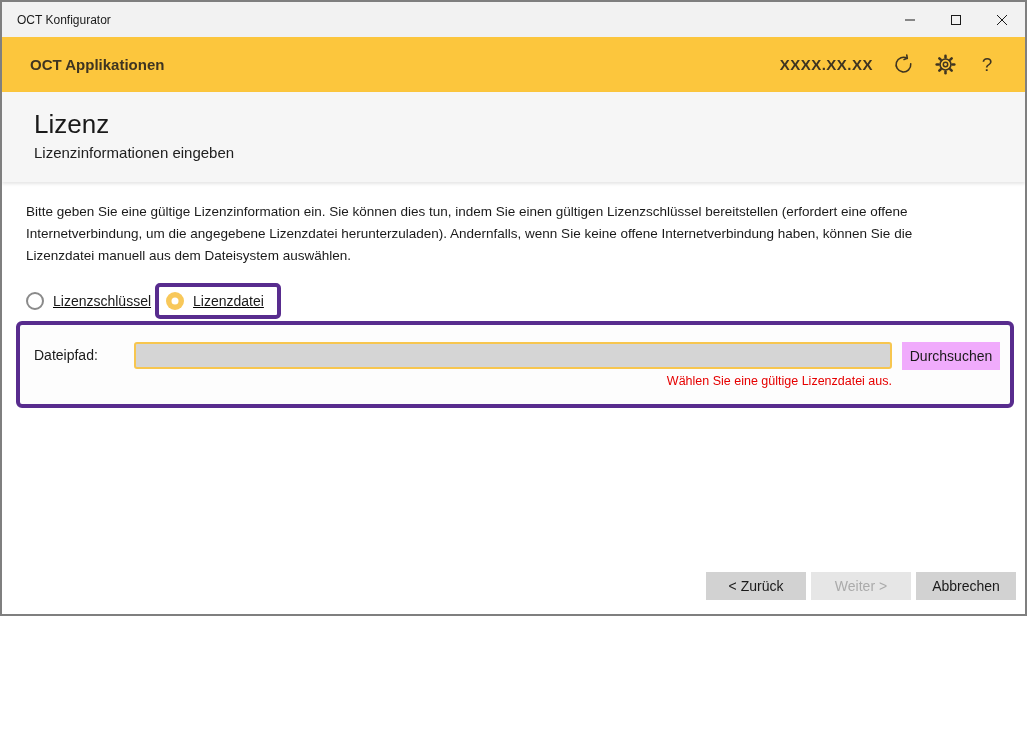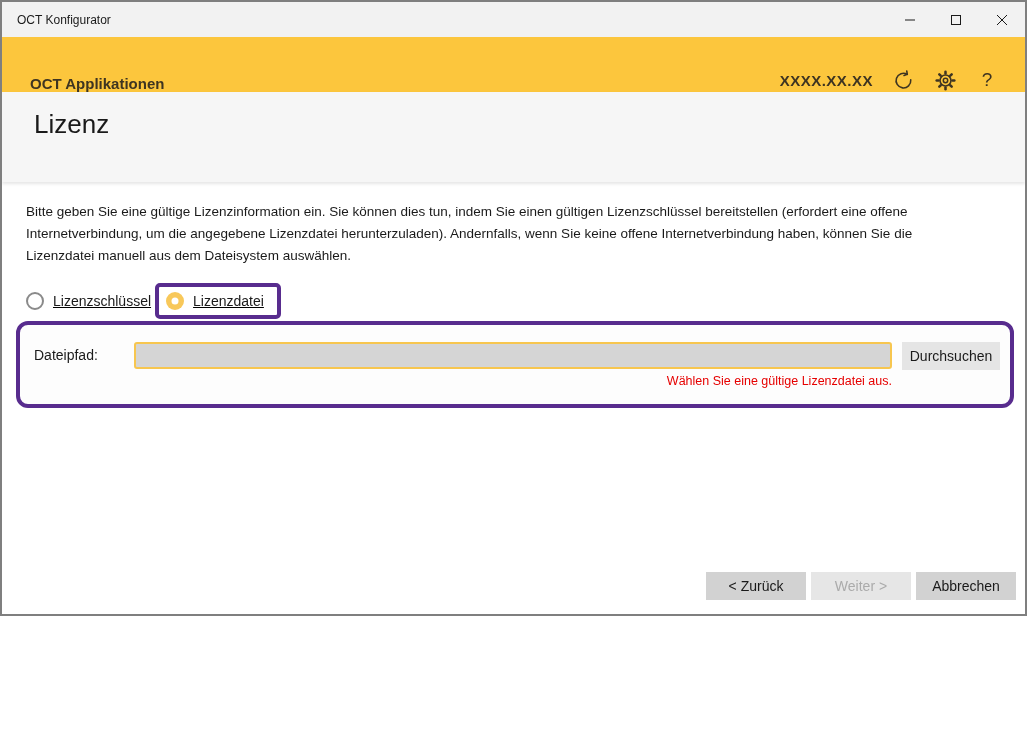--- a/index.html
+++ b/index.html
@@ -34,21 +34,21 @@
     color: #1b1b1b;
     cursor: default;
   }
   .win-btn svg { display: block; }
 
   
   .appbar {
     height: 55px;
     background: #fcc63d;
     display: flex;
-    align-items: flex-end;
+    align-items: center;
     padding: 0 26px 0 28px;
     color: #3e3421;
   }
   .appbar-title {
     font-size: 15px;
     font-weight: bold;
     flex: 1;
     white-space: nowrap;
   }
   .appbar-right { display: flex; align-items: center; gap: 18px; }
@@ -114,21 +114,21 @@
     padding: 5px 13px 5px 7px;
     background: #ffffff;
     position: relative;
     z-index: 3;
   }
 
   
   .groupbox {
     margin: 2px -13px 0 -10px;
     border: 4px solid #582c8e;
-    border-radius: 12px;
+    border-radius: 6px;
     background: #fdfdfd;
     padding: 17px 10px 10px 14px;
     min-height: 87px;
   }
   .file-row { display: flex; align-items: flex-start; }
   .file-label {
     width: 100px;
     flex: 0 0 auto;
     font-size: 14px;
     color: #1a1a1a;
@@ -149,21 +149,21 @@
   .validation-text {
     margin-top: 5px;
     text-align: right;
     font-size: 12.5px;
     color: #e60000;
   }
   .browse-btn {
     flex: 0 0 auto;
     margin-left: 10px;
     width: 98px; height: 28px;
-    background: #e5e5e5;
+    background: #f0abfc;
     border: none;
     font-family: "Liberation Sans", sans-serif;
     font-size: 14px;
     color: #1a1a1a;
     cursor: default;
   }
 
   
   .footer {
     position: absolute;
@@ -244,20 +244,21 @@
         </svg>
       </span>
       <span class="appbar-icon">
         <span class="help-glyph">?</span>
       </span>
     </div>
   </div>
 
   <div class="hero">
     <div class="hero-title">Lizenz</div>
+    <div class="hero-subtitle">Lizenzinformationen eingeben</div>
   </div>
 
   <div class="content">
 
     <div class="intro">
       <span class="intro-line">Bitte geben Sie eine gültige Lizenzinformation ein. Sie können dies tun, indem Sie einen gültigen Lizenzschlüssel bereitstellen (erfordert eine offene</span>
       <span class="intro-line">Internetverbindung, um die angegebene Lizenzdatei herunterzuladen). Andernfalls, wenn Sie keine offene Internetverbindung haben, können Sie die</span>
       <span class="intro-line">Lizenzdatei manuell aus dem Dateisystem auswählen.</span>
     </div>
 

